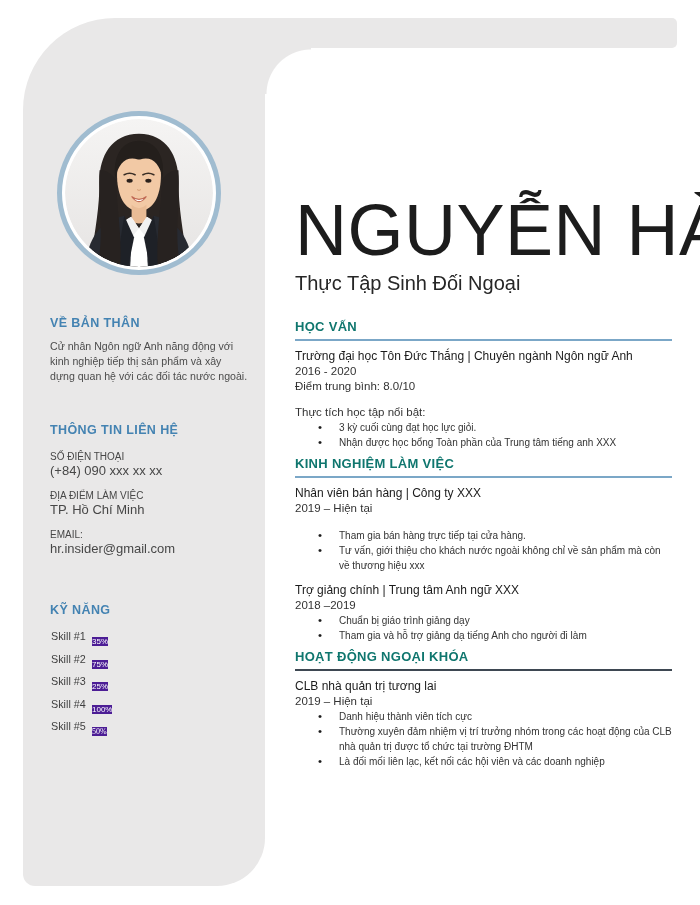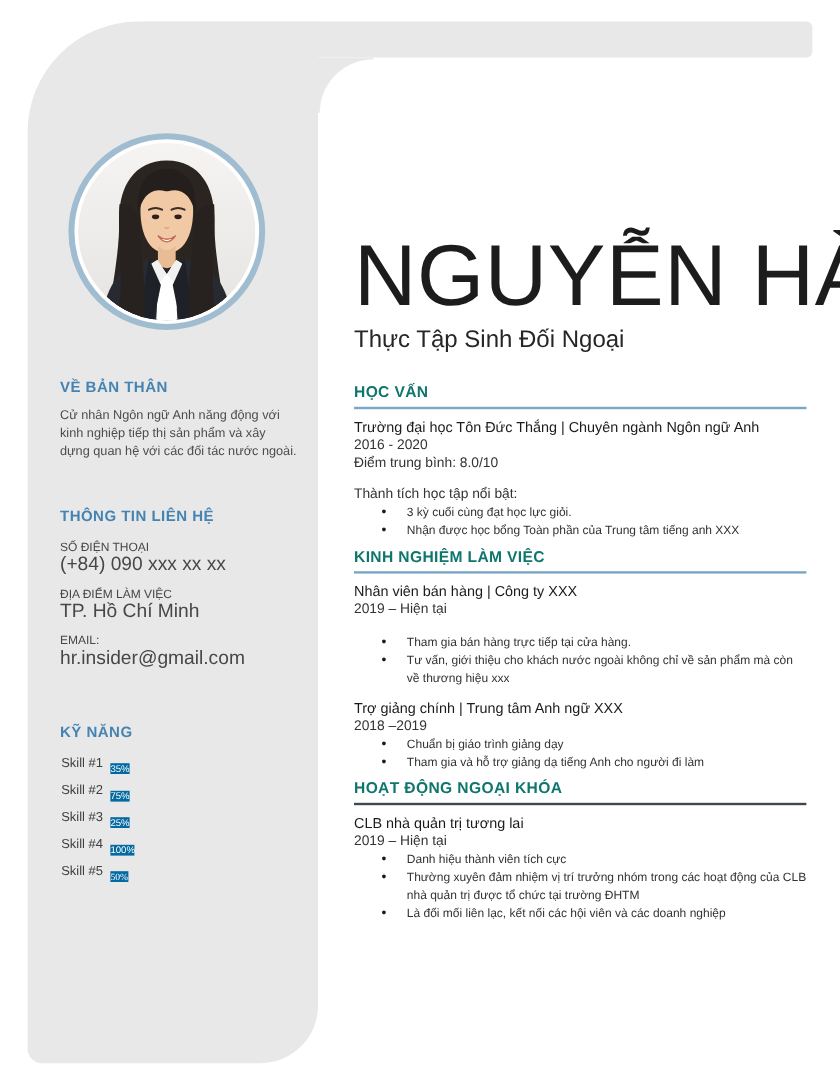--- a/index.html
+++ b/index.html
@@ -33,28 +33,28 @@
   .side-content{position:absolute;left:50px;top:316px;width:198px;}
   .side-heading{
     font-size:12.5px;font-weight:bold;color:#4483b2;letter-spacing:.4px;margin:0;
   }
   .about-body{
     margin-top:9px;font-size:10.6px;line-height:15px;color:#4c4c4c;
   }
   .contact-heading{margin-top:39px;}
   .contact-label{margin-top:13px;font-size:10px;color:#474747;line-height:14px;}
   .contact-label.gap{margin-top:11px;}
-  .contact-value{font-size:16px;color:#474747;line-height:14px;}
+  .contact-value{font-size:13px;color:#474747;line-height:14px;}
   .skills-heading{margin-top:47px;}
   .skills{margin-top:13px;}
   .skill-row{display:flex;align-items:center;height:12px;margin-bottom:10.5px;padding-left:1px;}
   .skill-label{width:41px;font-size:10.8px;color:#3f3f3f;flex:0 0 41px;}
   .skill-track{width:142px;height:12px;position:relative;}
   .skill-fill{
-    height:12px;background:#0369a1;color:#ffffff;font-size:8px;line-height:12px;
+    height:12px;background:#4c1d95;color:#ffffff;font-size:8px;line-height:12px;
     text-align:left;overflow:hidden;white-space:nowrap;
   }
   
   .main-col{position:absolute;left:295px;top:0;width:377px;color:#333;}
   .name{
     margin:0;padding-top:200px;font-size:72px;line-height:60px;font-weight:500;
     color:#1c1c1c;letter-spacing:.5px;white-space:nowrap;
   }
   .subtitle{margin-top:12px;font-size:20px;color:#262626;}
   .sec-heading{
@@ -169,21 +169,21 @@
 </div>
 
 <div class="main-col">
   <h1 class="name">NGUYỄN HÀ</h1>
   <div class="subtitle">Thực Tập Sinh Đối Ngoại</div>
 
   <div class="sec-heading first">HỌC VẤN</div>
   <div class="entry-title">Trường đại học Tôn Đức Thắng | Chuyên ngành Ngôn ngữ Anh</div>
   <div class="line">2016 - 2020</div>
   <div class="line">Điểm trung bình: 8.0/10</div>
-  <div class="line ach-label">Thành tích học tập nổi bật:</div>
+  <div class="line ach-label">Thực tích học tập nổi bật:</div>
   <ul class="bullets">
     <li>3 kỳ cuối cùng đạt học lực giỏi.</li>
     <li>Nhận được học bổng Toàn phần của Trung tâm tiếng anh XXX</li>
   </ul>
 
   <div class="sec-heading exp">KINH NGHIỆM LÀM VIỆC</div>
   <div class="entry-title">Nhân viên bán hàng | Công ty XXX</div>
   <div class="line">2019 – Hiện tại</div>
   <ul class="bullets gap12">
     <li>Tham gia bán hàng trực tiếp tại cửa hàng.</li>

